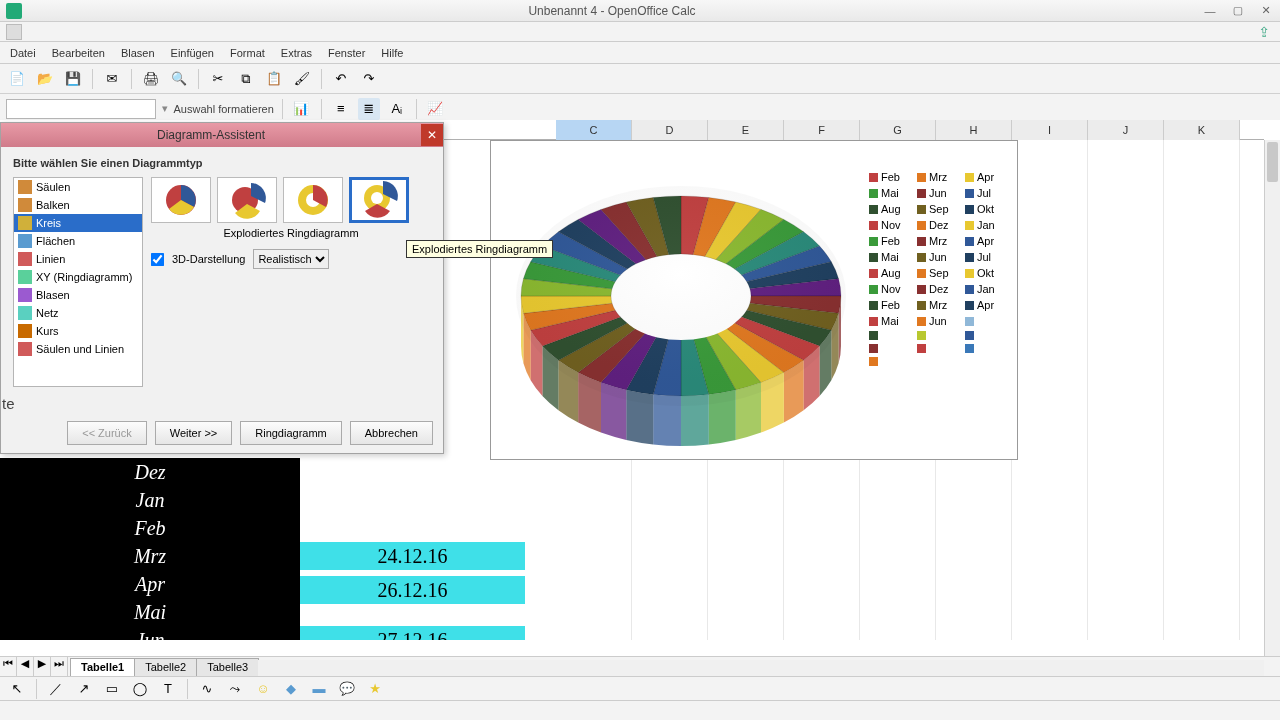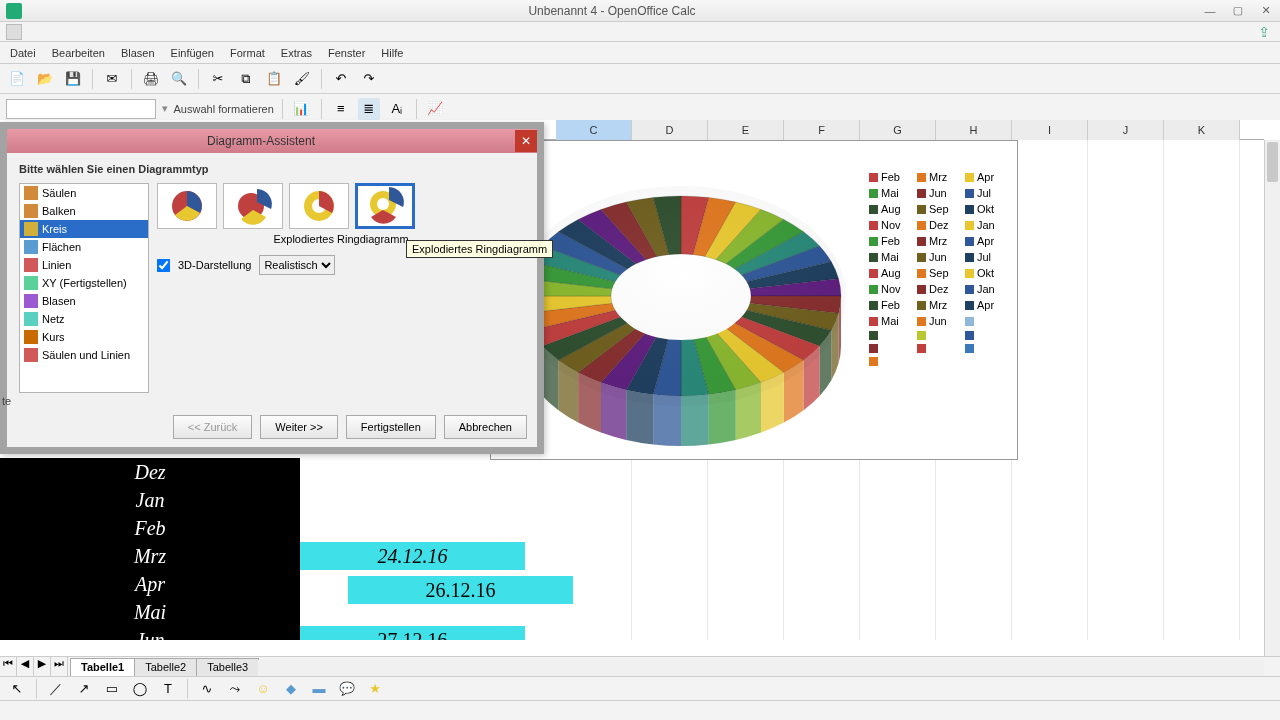--- a/index.html
+++ b/index.html
@@ -40,21 +40,21 @@
 .datecell { position:absolute; left:300px; width:225px; height:28px; background:#3fe0e8; color:#000; display:flex; align-items:center; justify-content:center; font-size:20px; font-family:Georgia,serif;}
 
 
 .chartbox { position:absolute; left:490px; top:140px; width:528px; height:320px; background:#fff; border:1px solid #999; }
 .chartbox .ring { position:absolute; left:20px; top:15px; width:340px; height:290px; }
 .legend { position:absolute; right:8px; top:30px; width:140px; display:flex; flex-wrap:wrap; gap:4px 10px; font-size:11px;}
 .leg { display:flex; align-items:center; gap:3px; width:38px; }
 .leg .sw { width:9px; height:9px; }
 
 
-.wizard { position:absolute; left:0; top:122px; width:544px; height:332px; background:#f1f1f1; border:7px solid #a3a3a3; box-shadow:2px 2px 6px rgba(0,0,0,.2); }
+.wizard { position:absolute; left:0; top:122px; width:444px; height:332px; background:#f1f1f1; border:1px solid #a3a3a3; box-shadow:2px 2px 6px rgba(0,0,0,.2); }
 .wizhdr { height:24px; background:linear-gradient(#e89aa6,#d07b8a); display:flex; align-items:center; }
 .wizhdr .t { flex:1; text-align:center; color:#333; font-size:12px; }
 .wizhdr .x { width:22px; height:22px; background:#c0392b; color:#fff; display:flex; align-items:center; justify-content:center; cursor:pointer; font-size:12px;}
 .wizbody { padding:10px 12px; }
 .wizbody .prompt { color:#333; margin-bottom:8px; font-weight:bold; }
 .wizcols { display:flex; gap:8px; }
 .typelist { width:130px; height:210px; border:1px solid #b5b5b5; background:#fff; overflow:auto; }
 .typelist .ti { display:flex; align-items:center; gap:4px; padding:2px 4px; cursor:pointer;}
 .typelist .ti.sel { background:#2a6dc9; color:#fff; }
 .typelist .ti .ic { width:14px; height:14px; }
@@ -64,21 +64,21 @@
 .subopt.sel { border:3px solid #2a6dc9; }
 .subopt svg { width:44px; height:38px; }
 .subcap { text-align:center; font-size:11px; margin:3px 0 10px; }
 .tooltip { position:absolute; left:406px; top:240px; background:#ffffe1; border:1px solid #333; padding:2px 5px; font-size:11px; z-index:50; }
 .optrow { display:flex; align-items:center; gap:8px; margin-top:6px; }
 .optrow input[type=checkbox]{ transform:scale(1.05);}
 .optrow select { height:20px; border:1px solid #aaa; font-size:11px;}
 .wizbtns { position:absolute; bottom:8px; right:10px; display:flex; gap:8px; }
 .wizbtns button { height:24px; padding:0 14px; border:1px solid #aaa; background:linear-gradient(#fcfcfc,#e6e6e6); cursor:pointer; font-size:11px;}
 .wizbtns button:disabled { color:#999; }
-.sidehanging { position:absolute; left:2px; top:395px; color:#444; font-size:11px; }
+.sidehanging { position:absolute; left:2px; top:395px; color:#444; font-size:15px; }
 
 
 .sheettabs { position:absolute; left:0; bottom:44px; right:0; height:20px; background:#f3f3f3; border-top:1px solid #ccc; display:flex; align-items:flex-end; padding-left:70px; }
 .sheettabs .navarrow { position:absolute; left:0; top:0; width:68px; height:20px; display:flex; }
 .sheettabs .navarrow span{ flex:1; text-align:center; border-right:1px solid #ccc; cursor:pointer;}
 .stab { height:18px; padding:0 10px; background:#fff; border:1px solid #aaa; border-bottom:none; margin-right:-1px; line-height:17px; cursor:pointer; font-size:11px;}
 .stab.active { background:#fff; font-weight:bold; }
 .stab.inactive { background:#e6e6e6; }
 
 
@@ -164,26 +164,26 @@
     </div>
   <div class="rowarea" id="rowarea">
       <div class="rowhdr" style="top: 318px;">12</div>
       <div class="monthcell" style="top: 318px;">Dez</div>
       <div class="rowhdr" style="top: 346px;">13</div>
       <div class="monthcell" style="top: 346px;">Jan</div>
       <div class="rowhdr" style="top: 374px;">14</div>
       <div class="monthcell" style="top: 374px;">Feb</div>
       <div class="rowhdr" style="top: 402px;">15</div>
       <div class="monthcell" style="top: 402px;">Mrz</div>
-      <div class="datecell" style="top: 402px; font-style: italic;">24.12.16</div>
+      <div class="datecell" style="top: 402px;">24.12.16</div>
       <div class="rowhdr" style="top: 430px;">16</div>
       <div class="monthcell" style="top: 430px;">Apr</div>
       <div class="rowhdr" style="top: 458px;">17</div>
       <div class="monthcell" style="top: 458px;">Mai</div>
-      <div class="datecell" style="top: 436px; margin-left: 48px;">26.12.16</div>
+      <div class="datecell" style="top: 436px;">26.12.16</div>
       <div class="rowhdr" style="top: 486px;">18</div>
       <div class="monthcell" style="top: 486px;">Jun</div>
       <div class="datecell" style="top: 486px;">27.12.16</div>
     </div>
   <div class="gridlines" id="gridlines">
       <div class="gridcellbg" style="left: 522px; top: 0px; width: 76px; height: 540px;"></div>
       <div class="gridcellbg" style="left: 598px; top: 0px; width: 76px; height: 540px;"></div>
       <div class="gridcellbg" style="left: 674px; top: 0px; width: 76px; height: 540px;"></div>
       <div class="gridcellbg" style="left: 750px; top: 0px; width: 76px; height: 540px;"></div>
       <div class="gridcellbg" style="left: 826px; top: 0px; width: 76px; height: 540px;"></div>
@@ -438,21 +438,21 @@
           <div class="ti">
             <span class="ic" style="background: rgb(90, 155, 208);"></span>
             <span>Flächen</span>
           </div>
           <div class="ti">
             <span class="ic" style="background: rgb(208, 90, 90);"></span>
             <span>Linien</span>
           </div>
           <div class="ti">
             <span class="ic" style="background: rgb(90, 208, 155);"></span>
-            <span>XY (Fertigstellen)</span>
+            <span>XY (Ringdiagramm)</span>
           </div>
           <div class="ti">
             <span class="ic" style="background: rgb(155, 90, 208);"></span>
             <span>Blasen</span>
           </div>
           <div class="ti">
             <span class="ic" style="background: rgb(90, 208, 192);"></span>
             <span>Netz</span>
           </div>
           <div class="ti">
@@ -501,21 +501,21 @@
           <input type="checkbox" id="cb3d" checked="" style="">
           <label>3D-Darstellung</label>
           <select id="sel3d"><option>Realistisch</option><option>Einfach</option></select>
         </div>
       </div>
     </div>
   </div>
   <div class="wizbtns">
     <button disabled="">&lt;&lt; Zurück</button>
     <button>Weiter &gt;&gt;</button>
-    <button>Fertigstellen</button>
+    <button>Ringdiagramm</button>
     <button>Abbrechen</button>
   </div>
 </div>
 <div class="tooltip">Explodiertes Ringdiagramm</div>
 <div class="sidehanging">te</div>
 
 <div class="sheettabs">
   <div class="navarrow">
     <span>⏮</span>
       <span>◀</span>

